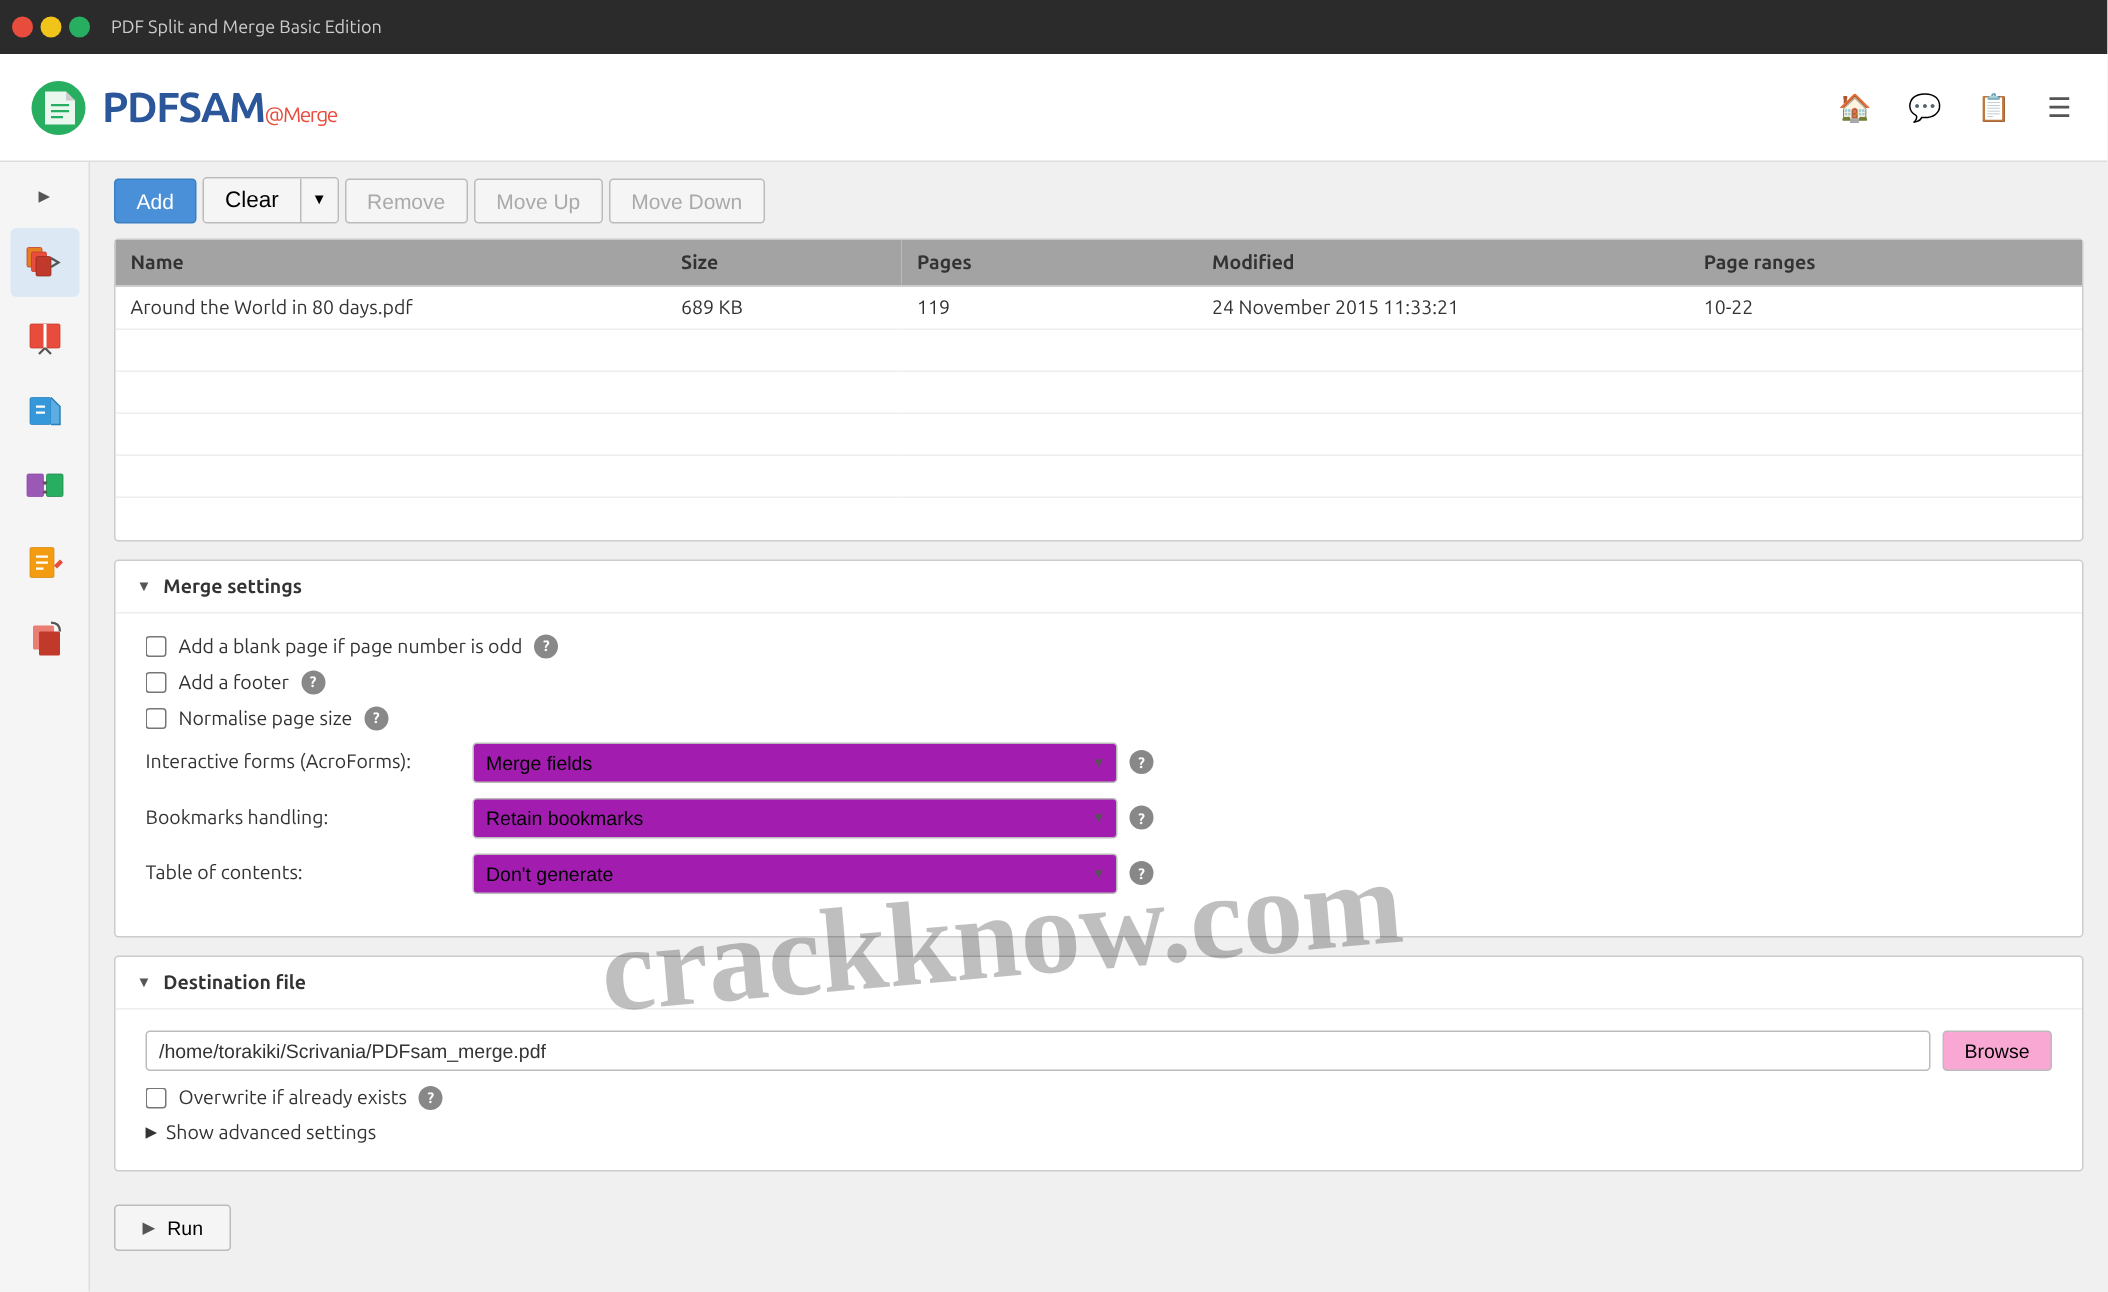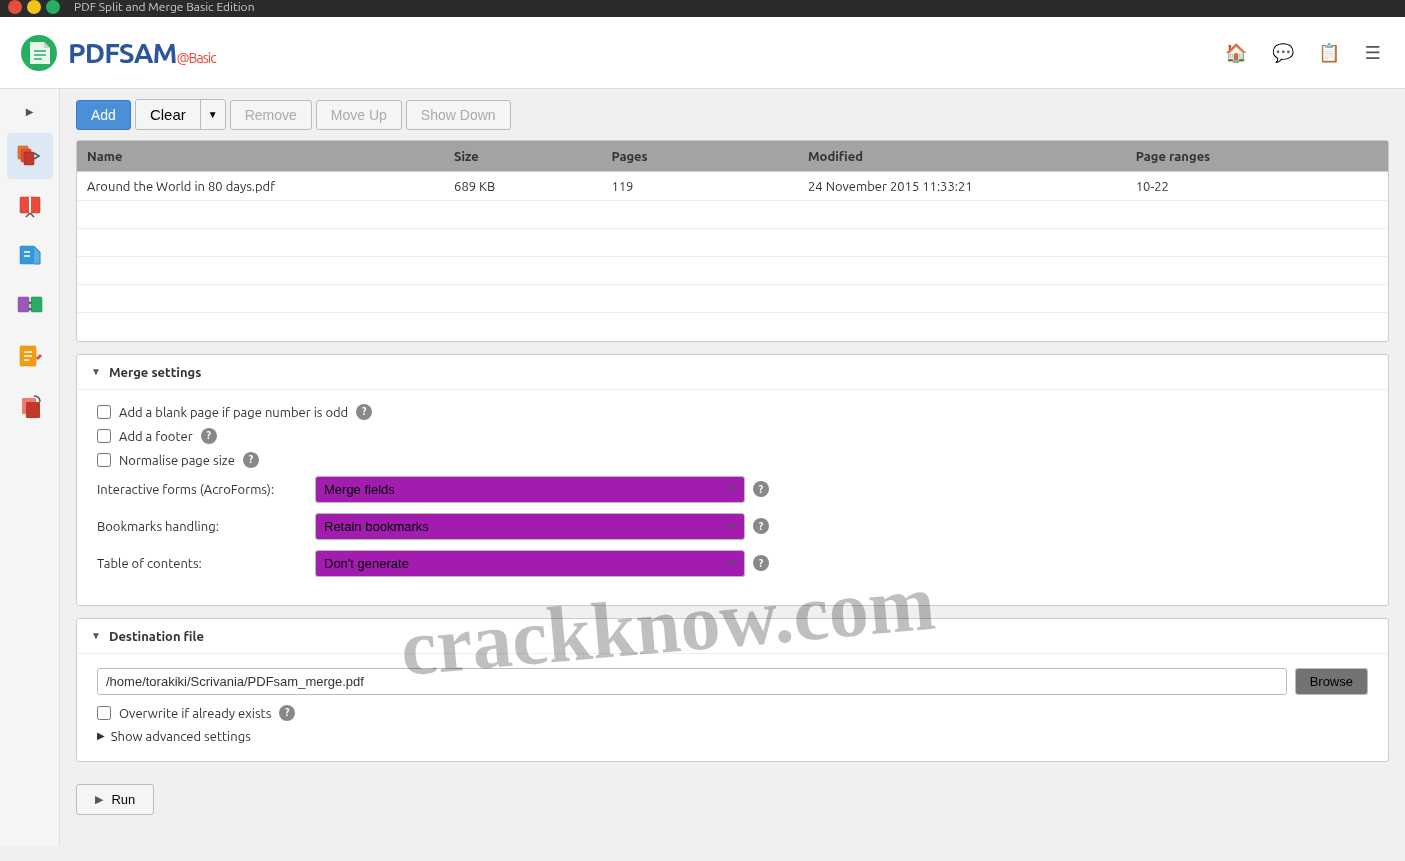--- a/index.html
+++ b/index.html
@@ -9,23 +9,23 @@
       background: #f0f0f0;
       color: #333;
       width: 1405px;
       height: 861px;
       overflow: hidden;
     }
 
     
     .titlebar {
       background: #2b2b2b;
-      height: 17px;
-      display: flex;
-      align-items: flex-start;
+      height: 36px;
+      display: flex;
+      align-items: center;
       padding: 0 8px;
       gap: 8px;
     }
     .titlebar-buttons {
       display: flex;
       gap: 5px;
     }
     .tb-btn {
       width: 14px;
       height: 14px;
@@ -318,21 +318,21 @@
       border: 1px solid #bbb;
       border-radius: 3px;
       font-size: 13px;
       color: #333;
       background: #fff;
     }
     .btn-browse {
       padding: 5px 14px;
       border: 1px solid #bbb;
       border-radius: 3px;
-      background: #737373;
+      background: #f9a8d4;
       cursor: pointer;
       font-size: 13px;
       text-align: right;
     }
 
     .show-advanced {
       display: flex;
       align-items: center;
       gap: 6px;
       cursor: pointer;
@@ -391,21 +391,21 @@
 
     <svg class="logo-icon" viewBox="0 0 38 38" xmlns="http://www.w3.org/2000/svg">
       <circle cx="19" cy="19" r="18" fill="#27ae60"></circle>
       <path d="M10 8 L24 8 L30 14 L30 30 L10 30 Z" fill="#fff" opacity="0.9"></path>
       <path d="M24 8 L24 14 L30 14 Z" fill="#ccc"></path>
       <line x1="14" y1="17" x2="26" y2="17" stroke="#27ae60" stroke-width="1.5"></line>
       <line x1="14" y1="21" x2="26" y2="21" stroke="#27ae60" stroke-width="1.5"></line>
       <line x1="14" y1="25" x2="22" y2="25" stroke="#27ae60" stroke-width="1.5"></line>
     </svg>
     <span class="logo-text">
-      <span>PDFSAM</span><span class="logo-at">@Basic</span>
+      <span>PDFSAM</span><span class="logo-at">@Merge</span>
     </span>
   </div>
   <div class="header-actions">
     <button class="header-icon-btn" title="Home">🏠</button>
     <button class="header-icon-btn" title="News">💬</button>
     <button class="header-icon-btn" title="Log">📋</button>
     <button class="header-icon-btn" title="Menu">☰</button>
   </div>
 </div>
 
@@ -470,21 +470,21 @@
   <div class="content">
 
     <div class="toolbar">
       <button class="btn btn-primary">Add</button>
       <div class="btn-split">
         <button class="main-part">Clear</button>
         <button class="arrow-part">▼</button>
       </div>
       <button class="btn btn-disabled" disabled="">Remove</button>
       <button class="btn btn-disabled" disabled="">Move Up</button>
-      <button class="btn btn-disabled" disabled="">Show Down</button>
+      <button class="btn btn-disabled" disabled="">Move Down</button>
     </div>
 
     <div class="file-table-container">
       <table class="file-table">
         <thead>
           <tr>
             <th class="col-name">Name</th>
             <th class="col-size">Size</th>
             <th class="col-pages">Pages</th>
             <th class="col-modified">Modified</th>

